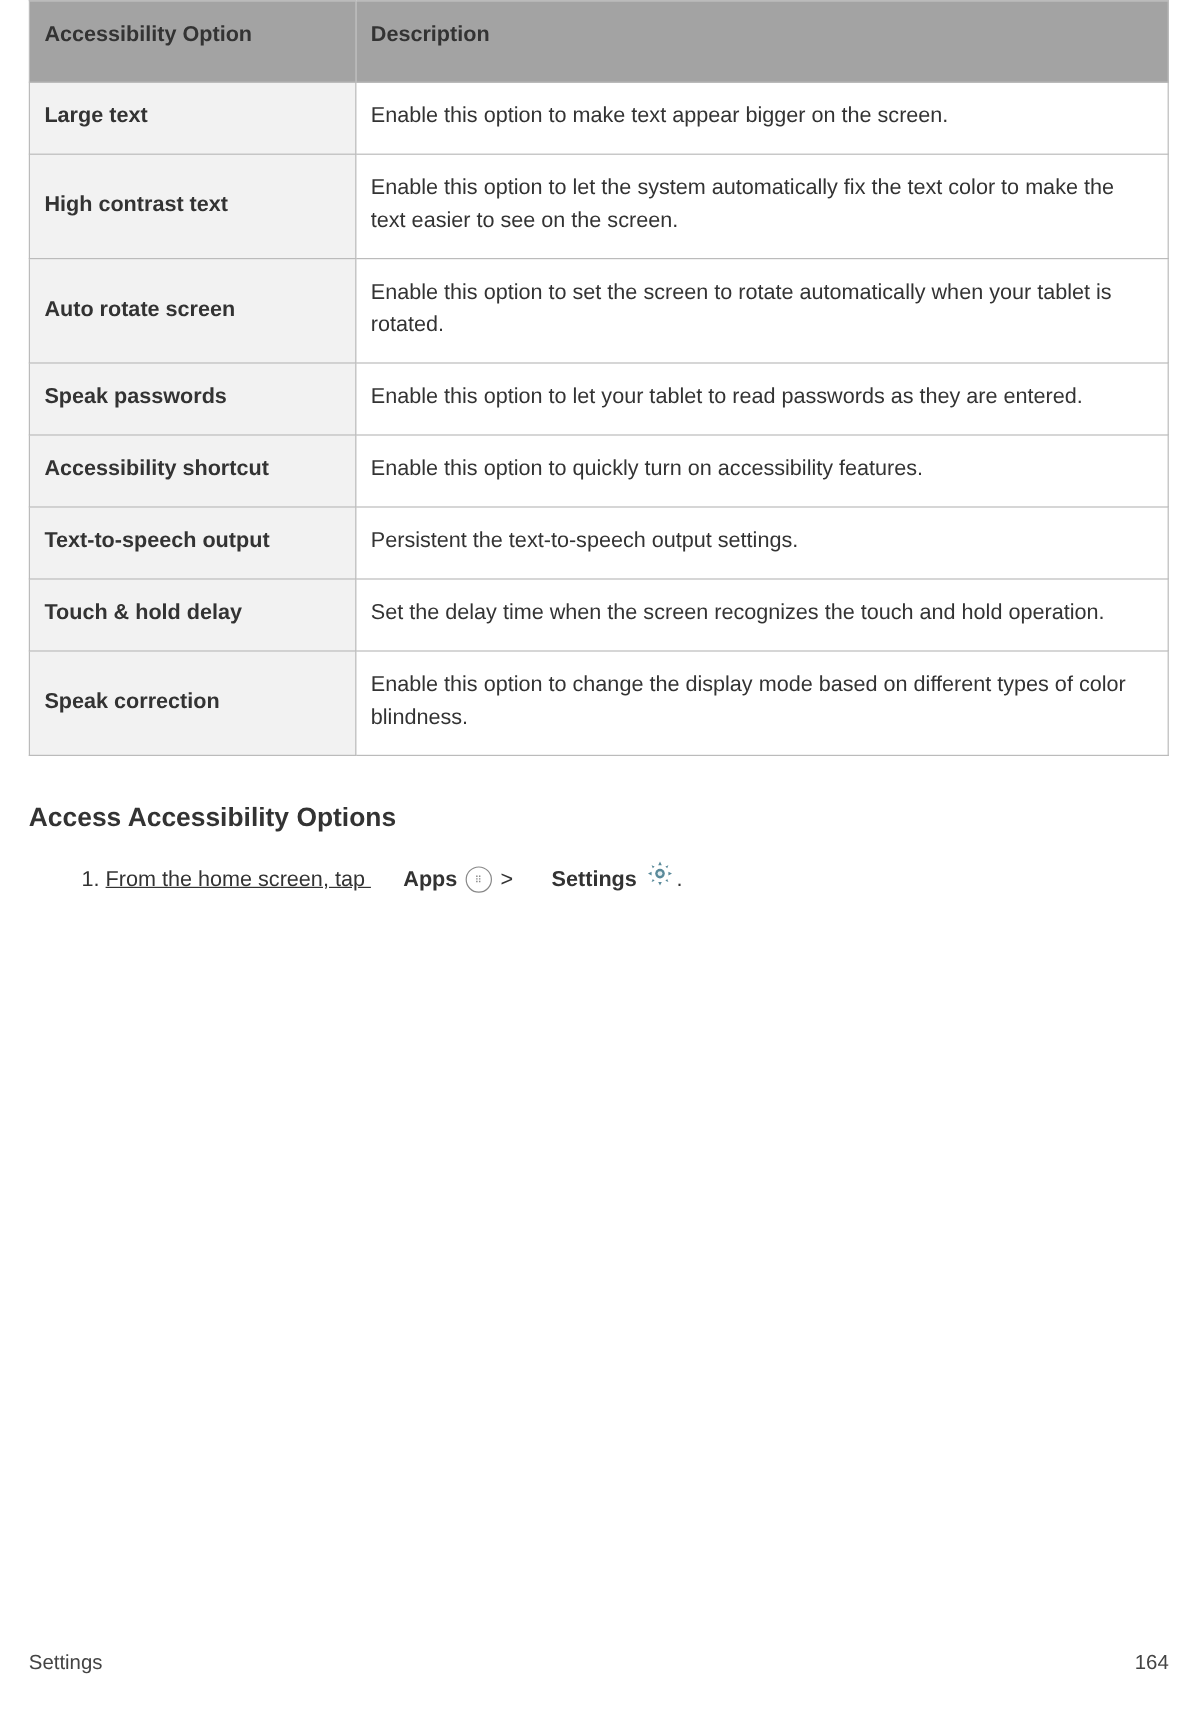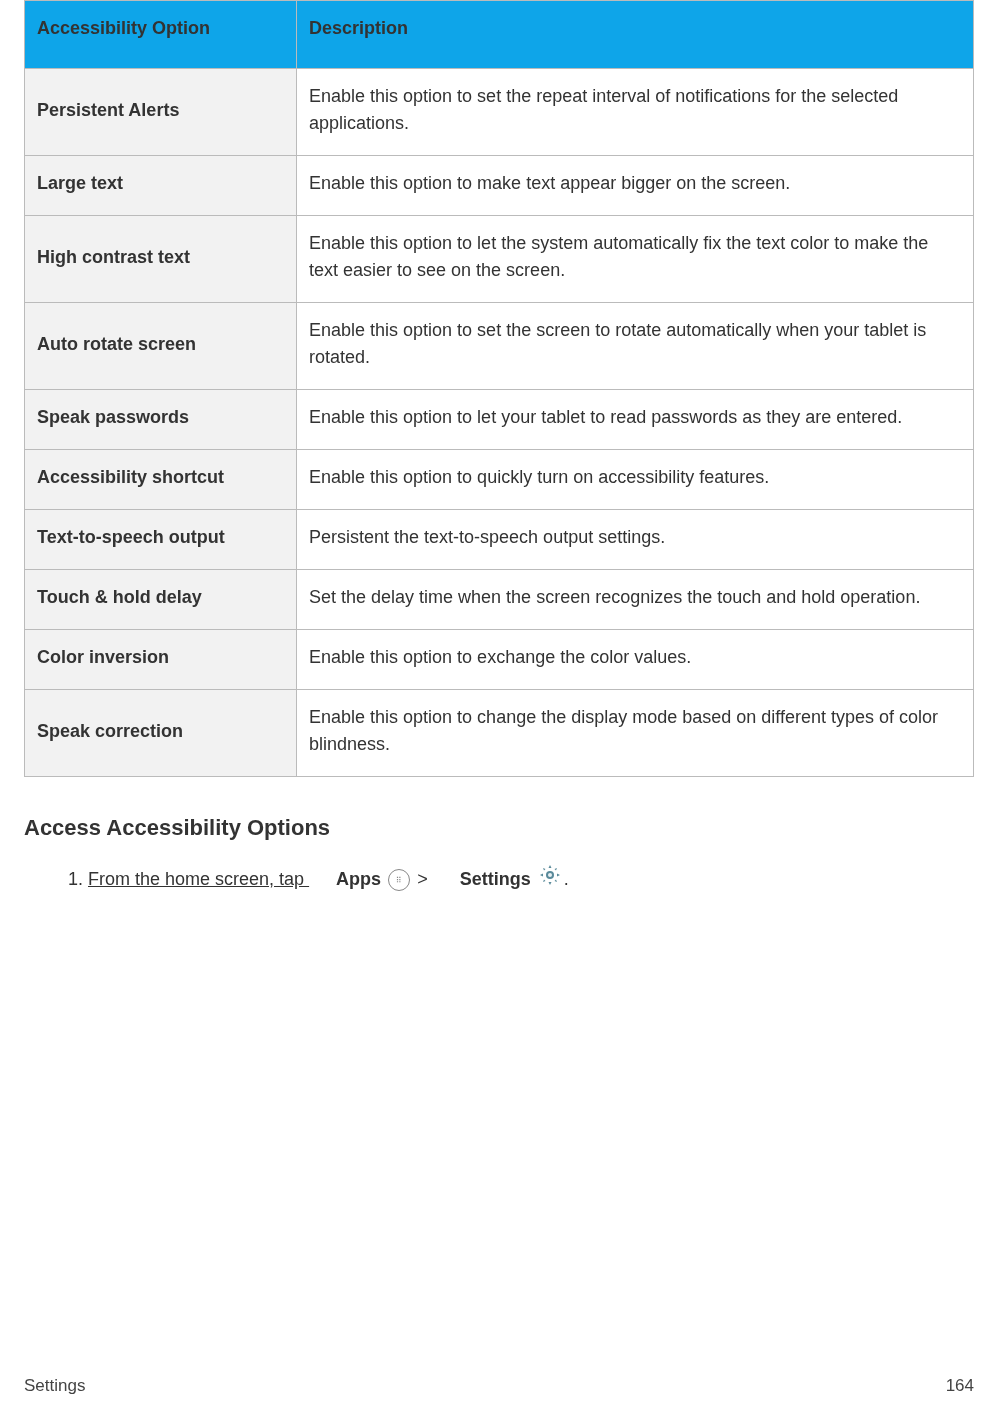--- a/index.html
+++ b/index.html
@@ -22,21 +22,21 @@
       margin-top: 0;
     }
     th, td {
       border: 1px solid #bbb;
       padding: 14px 12px 18px 12px;
       text-align: left;
       vertical-align: top;
       line-height: 1.5;
     }
     th {
-      background-color: #0ea5e9;
+      background-color: #a3a3a3;
       font-weight: bold;
       padding-bottom: 26px;
     }
     td.option-cell {
       background-color: #f2f2f2;
       font-weight: bold;
       width: 272px;
       vertical-align: middle;
     }
     td.desc-cell {
@@ -104,24 +104,20 @@
 
 <table>
   <thead>
     <tr>
       <th>Accessibility Option</th>
       <th>Description</th>
     </tr>
   </thead>
   <tbody>
     <tr>
-      <td class="option-cell">Persistent Alerts</td>
-      <td class="desc-cell">Enable this option to set the repeat interval of notifications for the selected applications.</td>
-    </tr>
-    <tr>
       <td class="option-cell">Large text</td>
       <td class="desc-cell">Enable this option to make text appear bigger on the screen.</td>
     </tr>
     <tr>
       <td class="option-cell">High contrast text</td>
       <td class="desc-cell">Enable this option to let the system automatically fix the text color to make the text easier to see on the screen.</td>
     </tr>
     <tr>
       <td class="option-cell">Auto rotate screen</td>
       <td class="desc-cell">Enable this option to set the screen to rotate automatically when your tablet is rotated.</td>
@@ -134,24 +130,20 @@
       <td class="option-cell">Accessibility shortcut</td>
       <td class="desc-cell">Enable this option to quickly turn on accessibility features.</td>
     </tr>
     <tr>
       <td class="option-cell">Text-to-speech output</td>
       <td class="desc-cell">Persistent the text-to-speech output settings.</td>
     </tr>
     <tr>
       <td class="option-cell">Touch &amp; hold delay</td>
       <td class="desc-cell">Set the delay time when the screen recognizes the touch and hold operation.</td>
-    </tr>
-    <tr>
-      <td class="option-cell">Color inversion</td>
-      <td class="desc-cell">Enable this option to exchange the color values.</td>
     </tr>
     <tr>
       <td class="option-cell">Speak correction</td>
       <td class="desc-cell">Enable this option to change the display mode based on different types of color blindness.</td>
     </tr>
   </tbody>
 </table>
 
 <h2 class="section-heading">Access Accessibility Options</h2>
 

